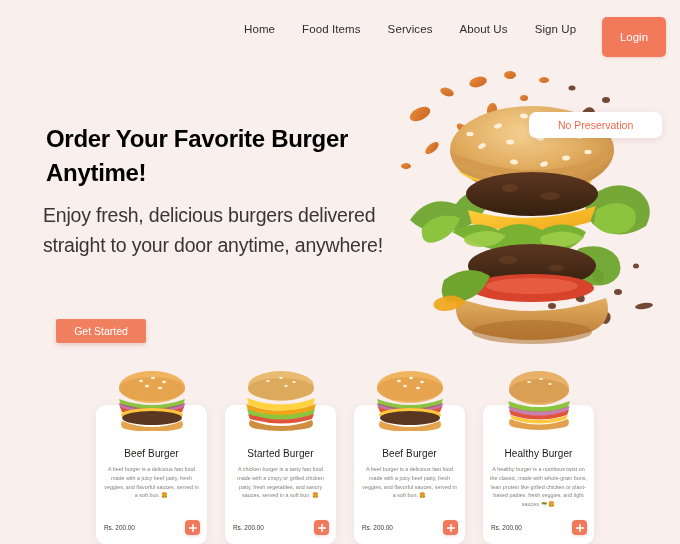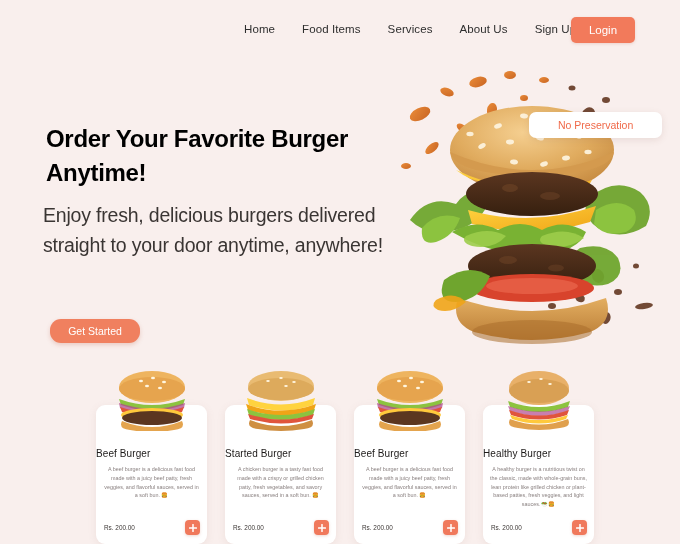--- a/index.html
+++ b/index.html
@@ -25,22 +25,22 @@
   .logo .m { color: #f0795c; }
   .navlinks {
     position: absolute; left: 244px; top: 23px;
     display: flex; align-items: flex-start; gap: 27px;
   }
   .navlink {
     font-size: 11.5px; color: #2e2e2e; white-space: nowrap;
     text-decoration: none; letter-spacing: 0.1px;
   }
   .loginbtn {
-    position: absolute; left: 571px; top: 17px;
-    width: 64px; height: 26px; border-radius: 5px;
+    position: absolute; left: 602px; top: 17px;
+    width: 64px; height: 40px; border-radius: 5px;
     background: #f27a5b; border: none;
     color: #ffffff; font-size: 11.5px;
     font-family: "Liberation Sans", sans-serif;
     display: flex; align-items: center; justify-content: center;
     cursor: pointer;
     box-shadow: 0 1px 3px rgba(200,120,100,0.25);
   }
 
   
   .hero-title {
@@ -48,22 +48,22 @@
     font-size: 24px; font-weight: bold; color: #000000;
     line-height: 1.42; letter-spacing: -0.3px;
     width: 330px;
   }
   .hero-sub {
     position: absolute; left: 43px; top: 200px;
     font-size: 19.5px; color: #3a3533; font-weight: 300;
     line-height: 1.55; width: 345px; letter-spacing: -0.2px;
   }
   .cta {
-    position: absolute; left: 50px; top: 319px;
-    width: 90px; height: 24px; border-radius: 11px;
+    position: absolute; left: 56px; top: 319px;
+    width: 90px; height: 24px; border-radius: 2px;
     background: #f0805f; border: none; color: #fff;
     font-size: 10.5px; font-family: "Liberation Sans", sans-serif;
     display: flex; align-items: center; justify-content: center;
     cursor: pointer; box-shadow: 0 2px 4px rgba(200,120,100,0.3);
   }
 
   
   .hero-img {
     position: absolute; left: 392px; top: 70px;
     width: 280px; height: 300px;
@@ -92,21 +92,21 @@
     box-shadow: 0 2px 8px rgba(150,110,100,0.11);
     padding: 0 7px;
   }
   .card-img {
     position: absolute; left: 50%; top: -36px;
     transform: translateX(-50%);
     width: 86px; height: 62px;
   }
   .card-title {
     position: absolute; left: 0; right: 0; top: 43px;
-    text-align: left; font-size: 10px; color: #1d1a19;
+    text-align: center; font-size: 10px; color: #1d1a19;
     font-weight: normal; letter-spacing: 0.1px;
   }
   .card-desc {
     position: absolute; left: 7px; right: 7px; top: 60px;
     text-align: center; font-size: 5.4px; color: #8a8180;
     line-height: 1.62;
   }
   .card-foot {
     position: absolute; left: 8px; right: 7px; bottom: 9px;
     display: flex; align-items: center; justify-content: space-between;

